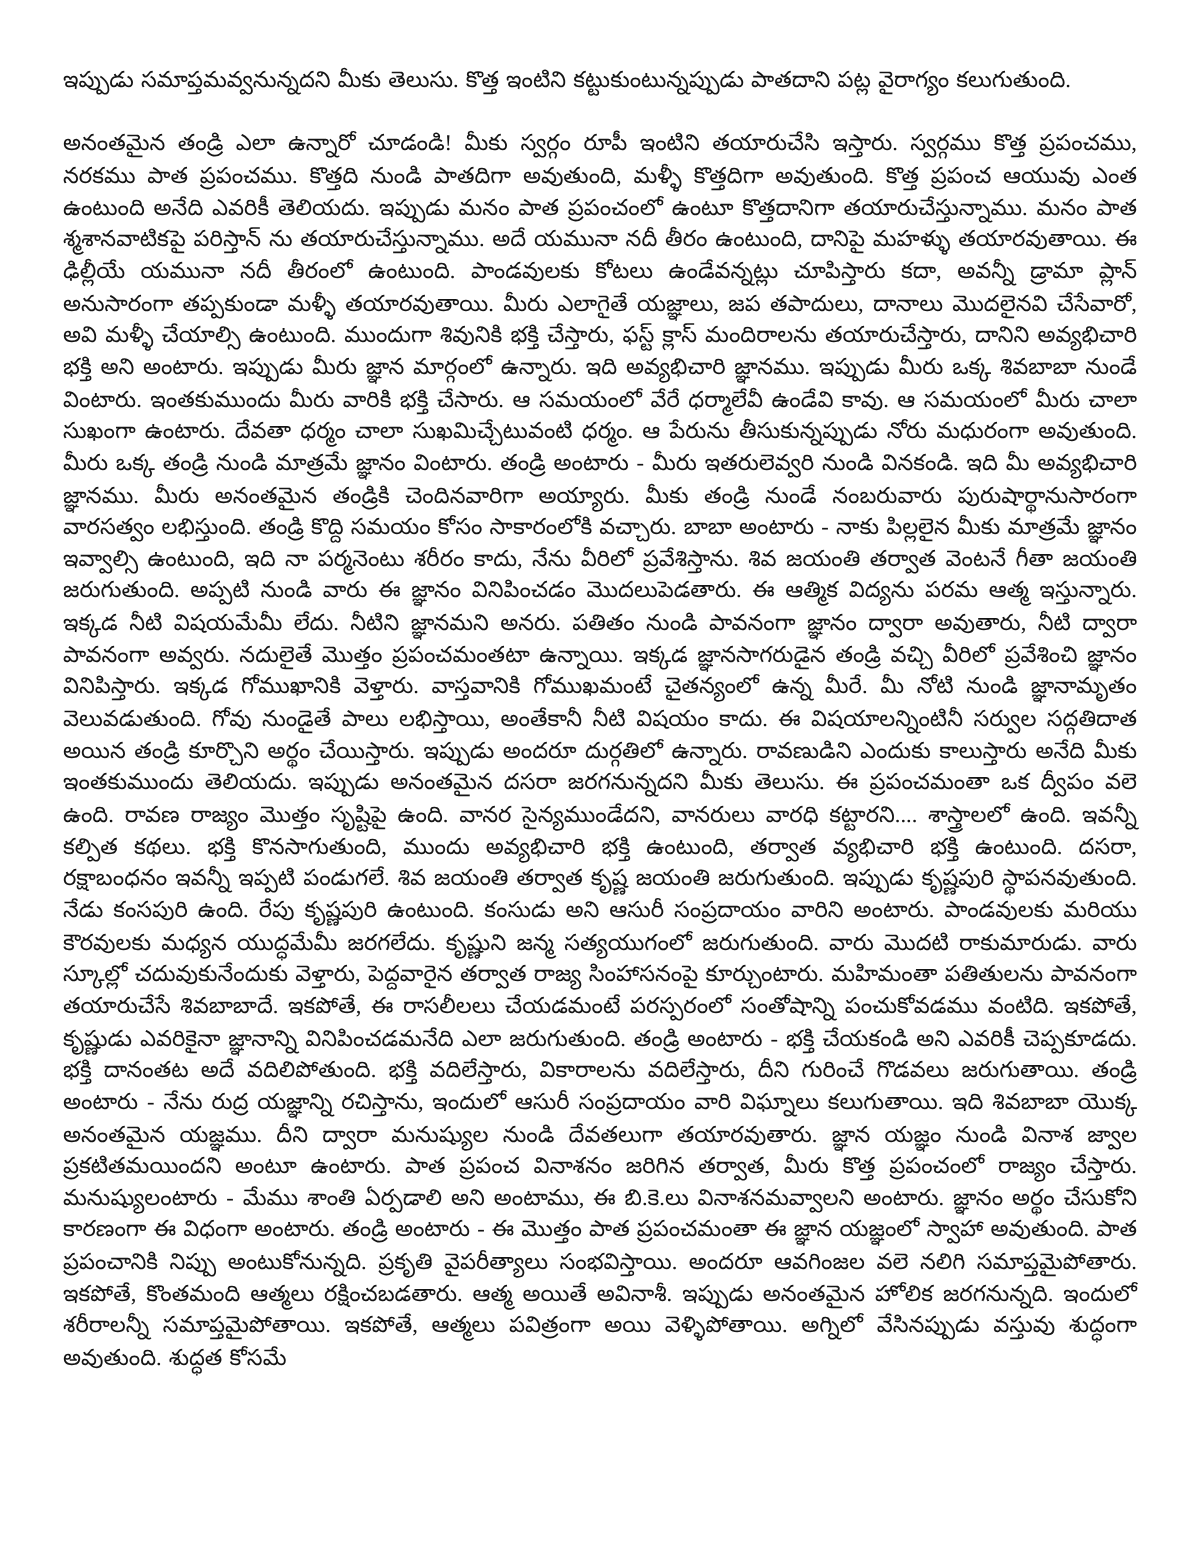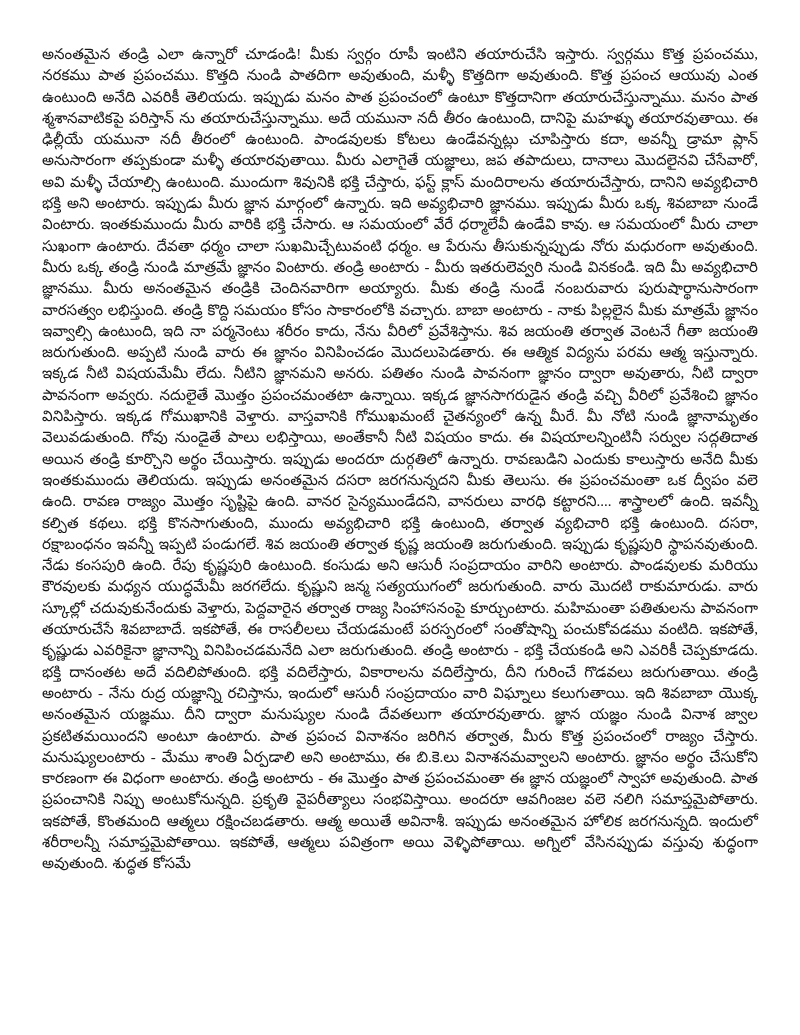--- a/index.html
+++ b/index.html
@@ -27,14 +27,15 @@
     word-spacing: 1px;
   }
   .para {
     margin: 0 0 21px 0;
   }
 </style>
 </head>
 <body>
 
 <div class="page">
+  <p class="para">ఇప్పుడు సమాప్తమవ్వనున్నదని మీకు తెలుసు. కొత్త ఇంటిని కట్టుకుంటున్నప్పుడు పాతదాని పట్ల వైరాగ్యం కలుగుతుంది.</p>
   <p class="para">అనంతమైన తండ్రి ఎలా ఉన్నారో చూడండి! మీకు స్వర్గం రూపీ ఇంటిని తయారుచేసి ఇస్తారు. స్వర్గము కొత్త ప్రపంచము, నరకము పాత ప్రపంచము. కొత్తది నుండి పాతదిగా అవుతుంది, మళ్ళీ కొత్తదిగా అవుతుంది. కొత్త ప్రపంచ ఆయువు ఎంత ఉంటుంది అనేది ఎవరికీ తెలియదు. ఇప్పుడు మనం పాత ప్రపంచంలో ఉంటూ కొత్తదానిగా తయారుచేస్తున్నాము. మనం పాత శ్మశానవాటికపై పరిస్తాన్ ను తయారుచేస్తున్నాము. అదే యమునా నదీ తీరం ఉంటుంది, దానిపై మహళ్ళు తయారవుతాయి. ఈ ఢిల్లీయే యమునా నదీ తీరంలో ఉంటుంది. పాండవులకు కోటలు ఉండేవన్నట్లు చూపిస్తారు కదా, అవన్నీ డ్రామా ప్లాన్ అనుసారంగా తప్పకుండా మళ్ళీ తయారవుతాయి. మీరు ఎలాగైతే యజ్ఞాలు, జప తపాదులు, దానాలు మొదలైనవి చేసేవారో, అవి మళ్ళీ చేయాల్సి ఉంటుంది. ముందుగా శివునికి భక్తి చేస్తారు, ఫస్ట్ క్లాస్ మందిరాలను తయారుచేస్తారు, దానిని అవ్యభిచారి భక్తి అని అంటారు. ఇప్పుడు మీరు జ్ఞాన మార్గంలో ఉన్నారు. ఇది అవ్యభిచారి జ్ఞానము. ఇప్పుడు మీరు ఒక్క శివబాబా నుండే వింటారు. ఇంతకుముందు మీరు వారికి భక్తి చేసారు. ఆ సమయంలో వేరే ధర్మాలేవీ ఉండేవి కావు. ఆ సమయంలో మీరు చాలా సుఖంగా ఉంటారు. దేవతా ధర్మం చాలా సుఖమిచ్చేటువంటి ధర్మం. ఆ పేరును తీసుకున్నప్పుడు నోరు మధురంగా అవుతుంది. మీరు ఒక్క తండ్రి నుండి మాత్రమే జ్ఞానం వింటారు. తండ్రి అంటారు - మీరు ఇతరులెవ్వరి నుండి వినకండి. ఇది మీ అవ్యభిచారి జ్ఞానము. మీరు అనంతమైన తండ్రికి చెందినవారిగా అయ్యారు. మీకు తండ్రి నుండే నంబరువారు పురుషార్థానుసారంగా వారసత్వం లభిస్తుంది. తండ్రి కొద్ది సమయం కోసం సాకారంలోకి వచ్చారు. బాబా అంటారు - నాకు పిల్లలైన మీకు మాత్రమే జ్ఞానం ఇవ్వాల్సి ఉంటుంది, ఇది నా పర్మనెంటు శరీరం కాదు, నేను వీరిలో ప్రవేశిస్తాను. శివ జయంతి తర్వాత వెంటనే గీతా జయంతి జరుగుతుంది. అప్పటి నుండి వారు ఈ జ్ఞానం వినిపించడం మొదలుపెడతారు. ఈ ఆత్మిక విద్యను పరమ ఆత్మ ఇస్తున్నారు. ఇక్కడ నీటి విషయమేమీ లేదు. నీటిని జ్ఞానమని అనరు. పతితం నుండి పావనంగా జ్ఞానం ద్వారా అవుతారు, నీటి ద్వారా పావనంగా అవ్వరు. నదులైతే మొత్తం ప్రపంచమంతటా ఉన్నాయి. ఇక్కడ జ్ఞానసాగరుడైన తండ్రి వచ్చి వీరిలో ప్రవేశించి జ్ఞానం వినిపిస్తారు. ఇక్కడ గోముఖానికి వెళ్తారు. వాస్తవానికి గోముఖమంటే చైతన్యంలో ఉన్న మీరే. మీ నోటి నుండి జ్ఞానామృతం వెలువడుతుంది. గోవు నుండైతే పాలు లభిస్తాయి, అంతేకానీ నీటి విషయం కాదు. ఈ విషయాలన్నింటినీ సర్వుల సద్గతిదాత అయిన తండ్రి కూర్చొని అర్థం చేయిస్తారు. ఇప్పుడు అందరూ దుర్గతిలో ఉన్నారు. రావణుడిని ఎందుకు కాలుస్తారు అనేది మీకు ఇంతకుముందు తెలియదు. ఇప్పుడు అనంతమైన దసరా జరగనున్నదని మీకు తెలుసు. ఈ ప్రపంచమంతా ఒక ద్వీపం వలె ఉంది. రావణ రాజ్యం మొత్తం సృష్టిపై ఉంది. వానర సైన్యముండేదని, వానరులు వారధి కట్టారని.... శాస్త్రాలలో ఉంది. ఇవన్నీ కల్పిత కథలు. భక్తి కొనసాగుతుంది, ముందు అవ్యభిచారి భక్తి ఉంటుంది, తర్వాత వ్యభిచారి భక్తి ఉంటుంది. దసరా, రక్షాబంధనం ఇవన్నీ ఇప్పటి పండుగలే. శివ జయంతి తర్వాత కృష్ణ జయంతి జరుగుతుంది. ఇప్పుడు కృష్ణపురి స్థాపనవుతుంది. నేడు కంసపురి ఉంది. రేపు కృష్ణపురి ఉంటుంది. కంసుడు అని ఆసురీ సంప్రదాయం వారిని అంటారు. పాండవులకు మరియు కౌరవులకు మధ్యన యుద్ధమేమీ జరగలేదు. కృష్ణుని జన్మ సత్యయుగంలో జరుగుతుంది. వారు మొదటి రాకుమారుడు. వారు స్కూల్లో చదువుకునేందుకు వెళ్తారు, పెద్దవారైన తర్వాత రాజ్య సింహాసనంపై కూర్చుంటారు. మహిమంతా పతితులను పావనంగా తయారుచేసే శివబాబాదే. ఇకపోతే, ఈ రాసలీలలు చేయడమంటే పరస్పరంలో సంతోషాన్ని పంచుకోవడము వంటిది. ఇకపోతే, కృష్ణుడు ఎవరికైనా జ్ఞానాన్ని వినిపించడమనేది ఎలా జరుగుతుంది. తండ్రి అంటారు - భక్తి చేయకండి అని ఎవరికీ చెప్పకూడదు. భక్తి దానంతట అదే వదిలిపోతుంది. భక్తి వదిలేస్తారు, వికారాలను వదిలేస్తారు, దీని గురించే గొడవలు జరుగుతాయి. తండ్రి అంటారు - నేను రుద్ర యజ్ఞాన్ని రచిస్తాను, ఇందులో ఆసురీ సంప్రదాయం వారి విఘ్నాలు కలుగుతాయి. ఇది శివబాబా యొక్క అనంతమైన యజ్ఞము. దీని ద్వారా మనుష్యుల నుండి దేవతలుగా తయారవుతారు. జ్ఞాన యజ్ఞం నుండి వినాశ జ్వాల ప్రకటితమయిందని అంటూ ఉంటారు. పాత ప్రపంచ వినాశనం జరిగిన తర్వాత, మీరు కొత్త ప్రపంచంలో రాజ్యం చేస్తారు. మనుష్యులంటారు - మేము శాంతి ఏర్పడాలి అని అంటాము, ఈ బి.కె.లు వినాశనమవ్వాలని అంటారు. జ్ఞానం అర్థం చేసుకోని కారణంగా ఈ విధంగా అంటారు. తండ్రి అంటారు - ఈ మొత్తం పాత ప్రపంచమంతా ఈ జ్ఞాన యజ్ఞంలో స్వాహా అవుతుంది. పాత ప్రపంచానికి నిప్పు అంటుకోనున్నది. ప్రకృతి వైపరీత్యాలు సంభవిస్తాయి. అందరూ ఆవగింజల వలె నలిగి సమాప్తమైపోతారు. ఇకపోతే, కొంతమంది ఆత్మలు రక్షించబడతారు. ఆత్మ అయితే అవినాశీ. ఇప్పుడు అనంతమైన హోలిక జరగనున్నది. ఇందులో శరీరాలన్నీ సమాప్తమైపోతాయి. ఇకపోతే, ఆత్మలు పవిత్రంగా అయి వెళ్ళిపోతాయి. అగ్నిలో వేసినప్పుడు వస్తువు శుద్ధంగా అవుతుంది. శుద్ధత కోసమే</p>
 </div>
 
 </body></html>

